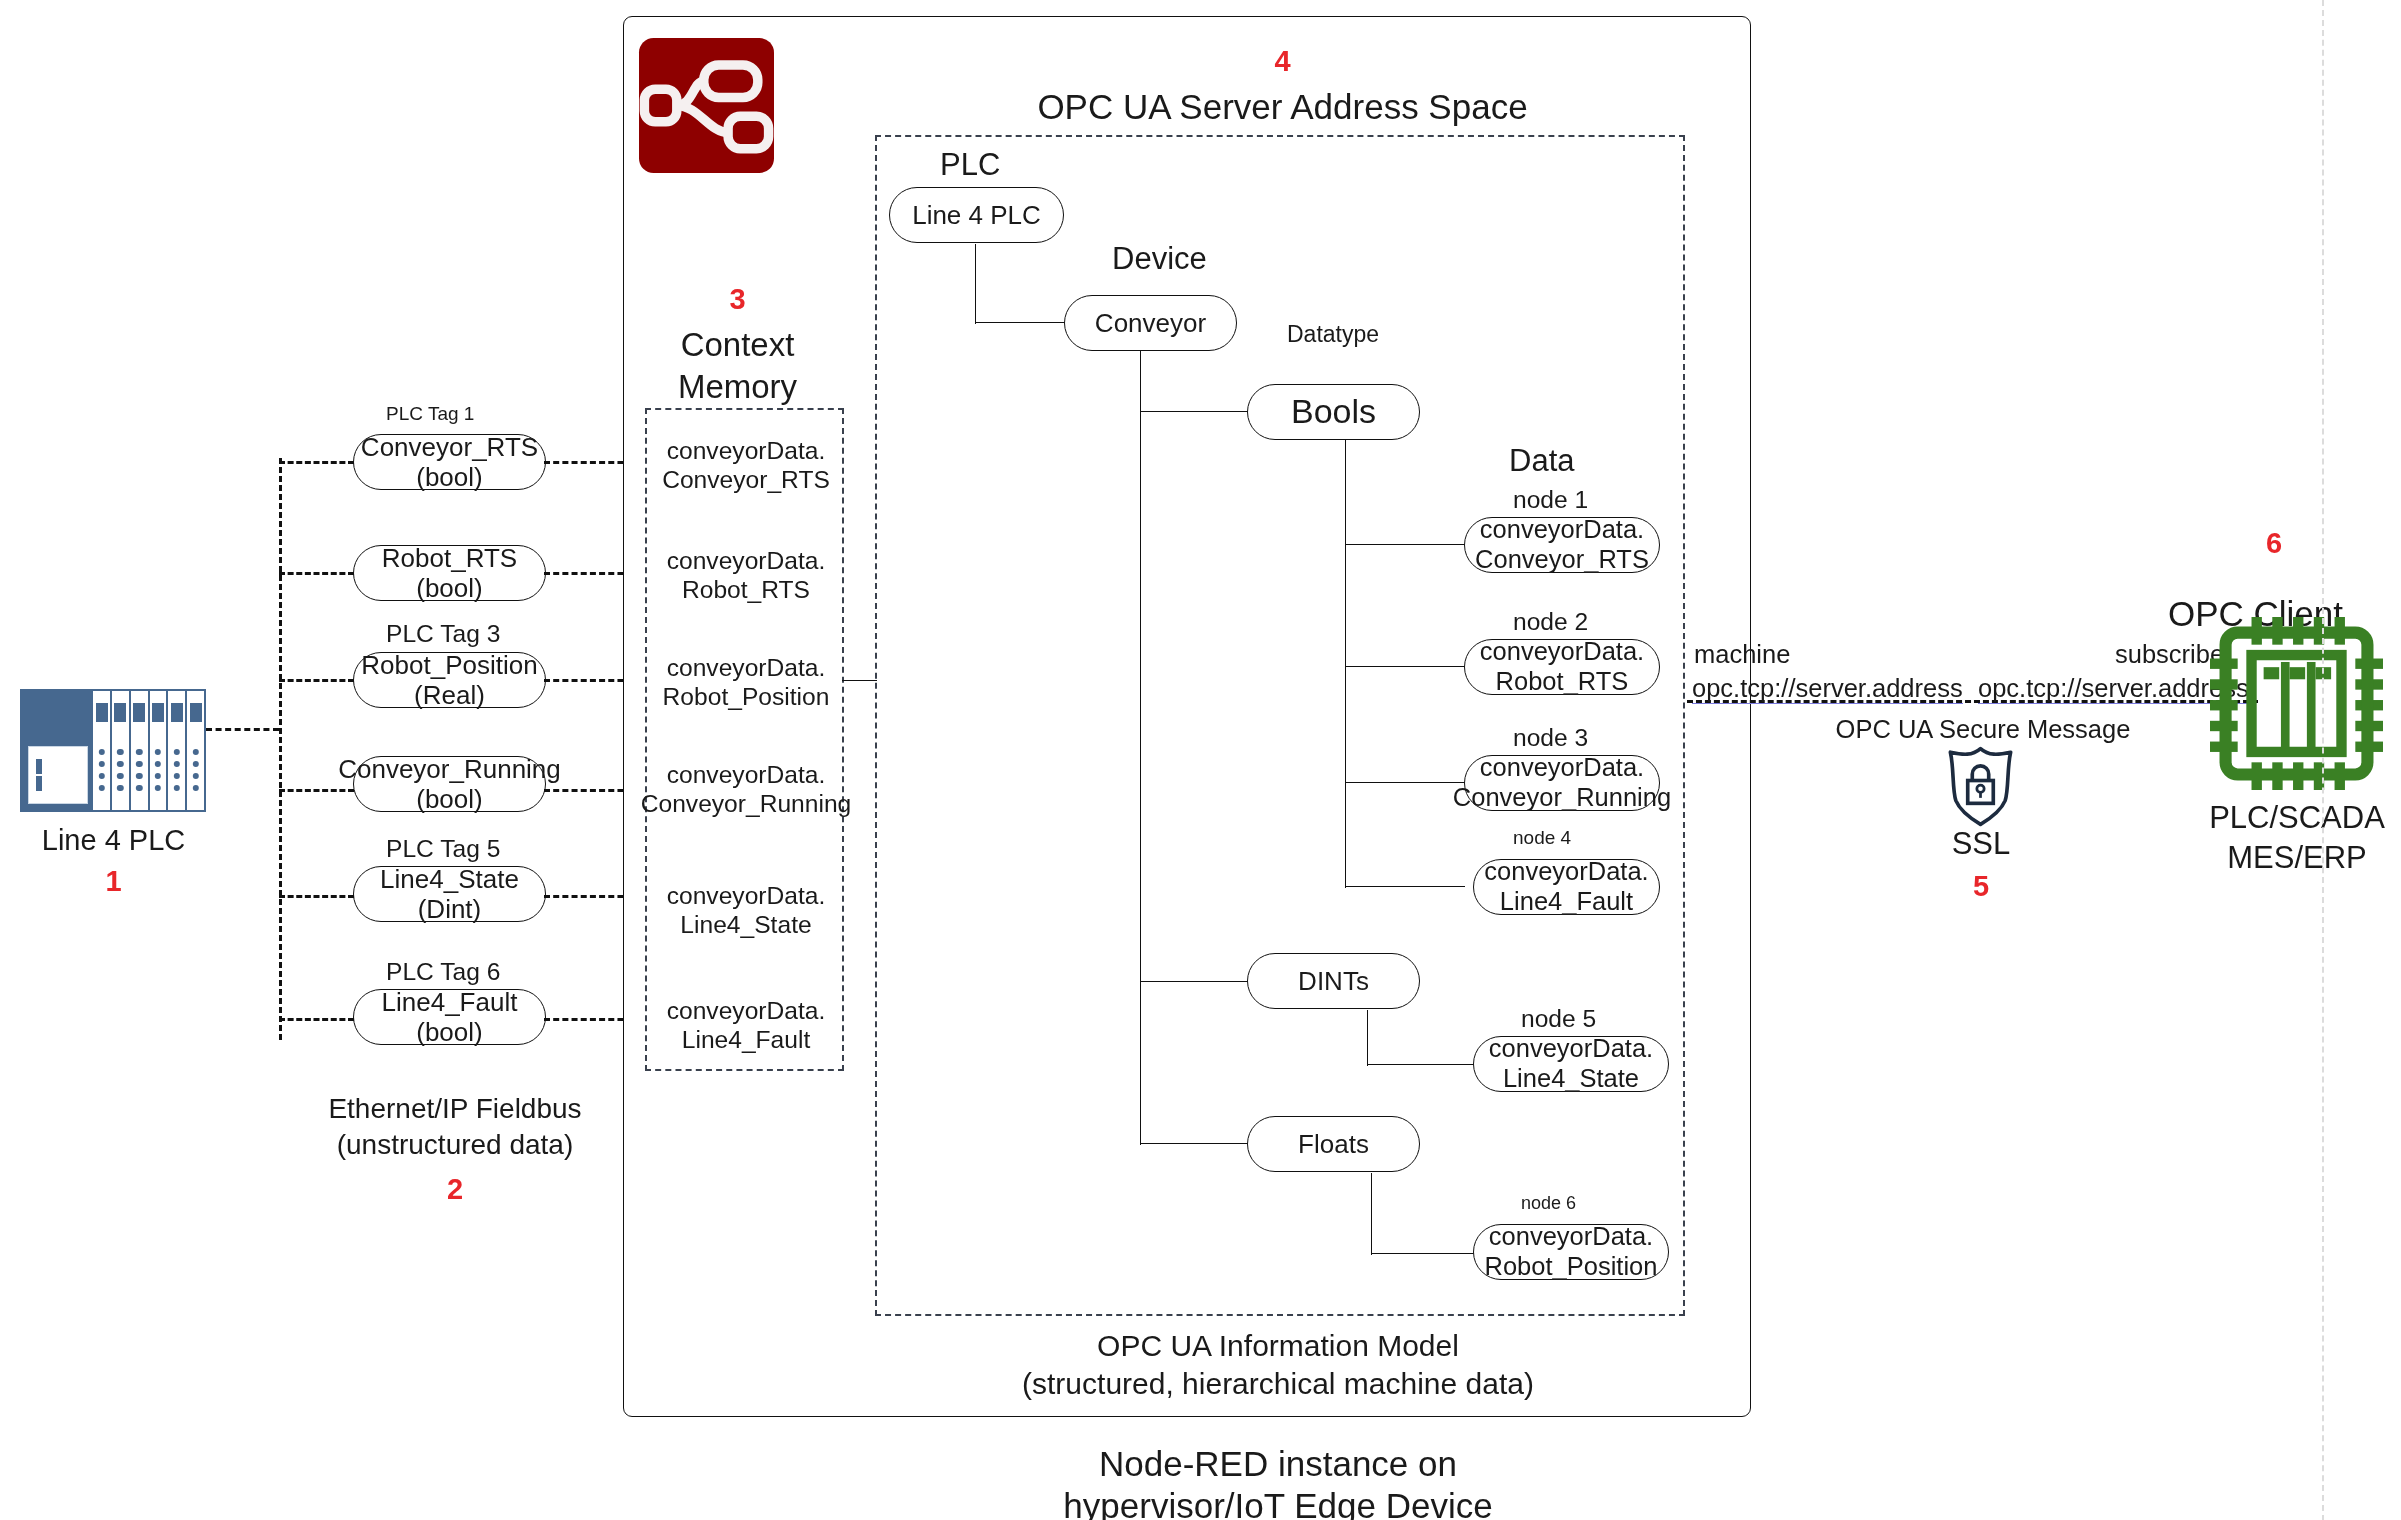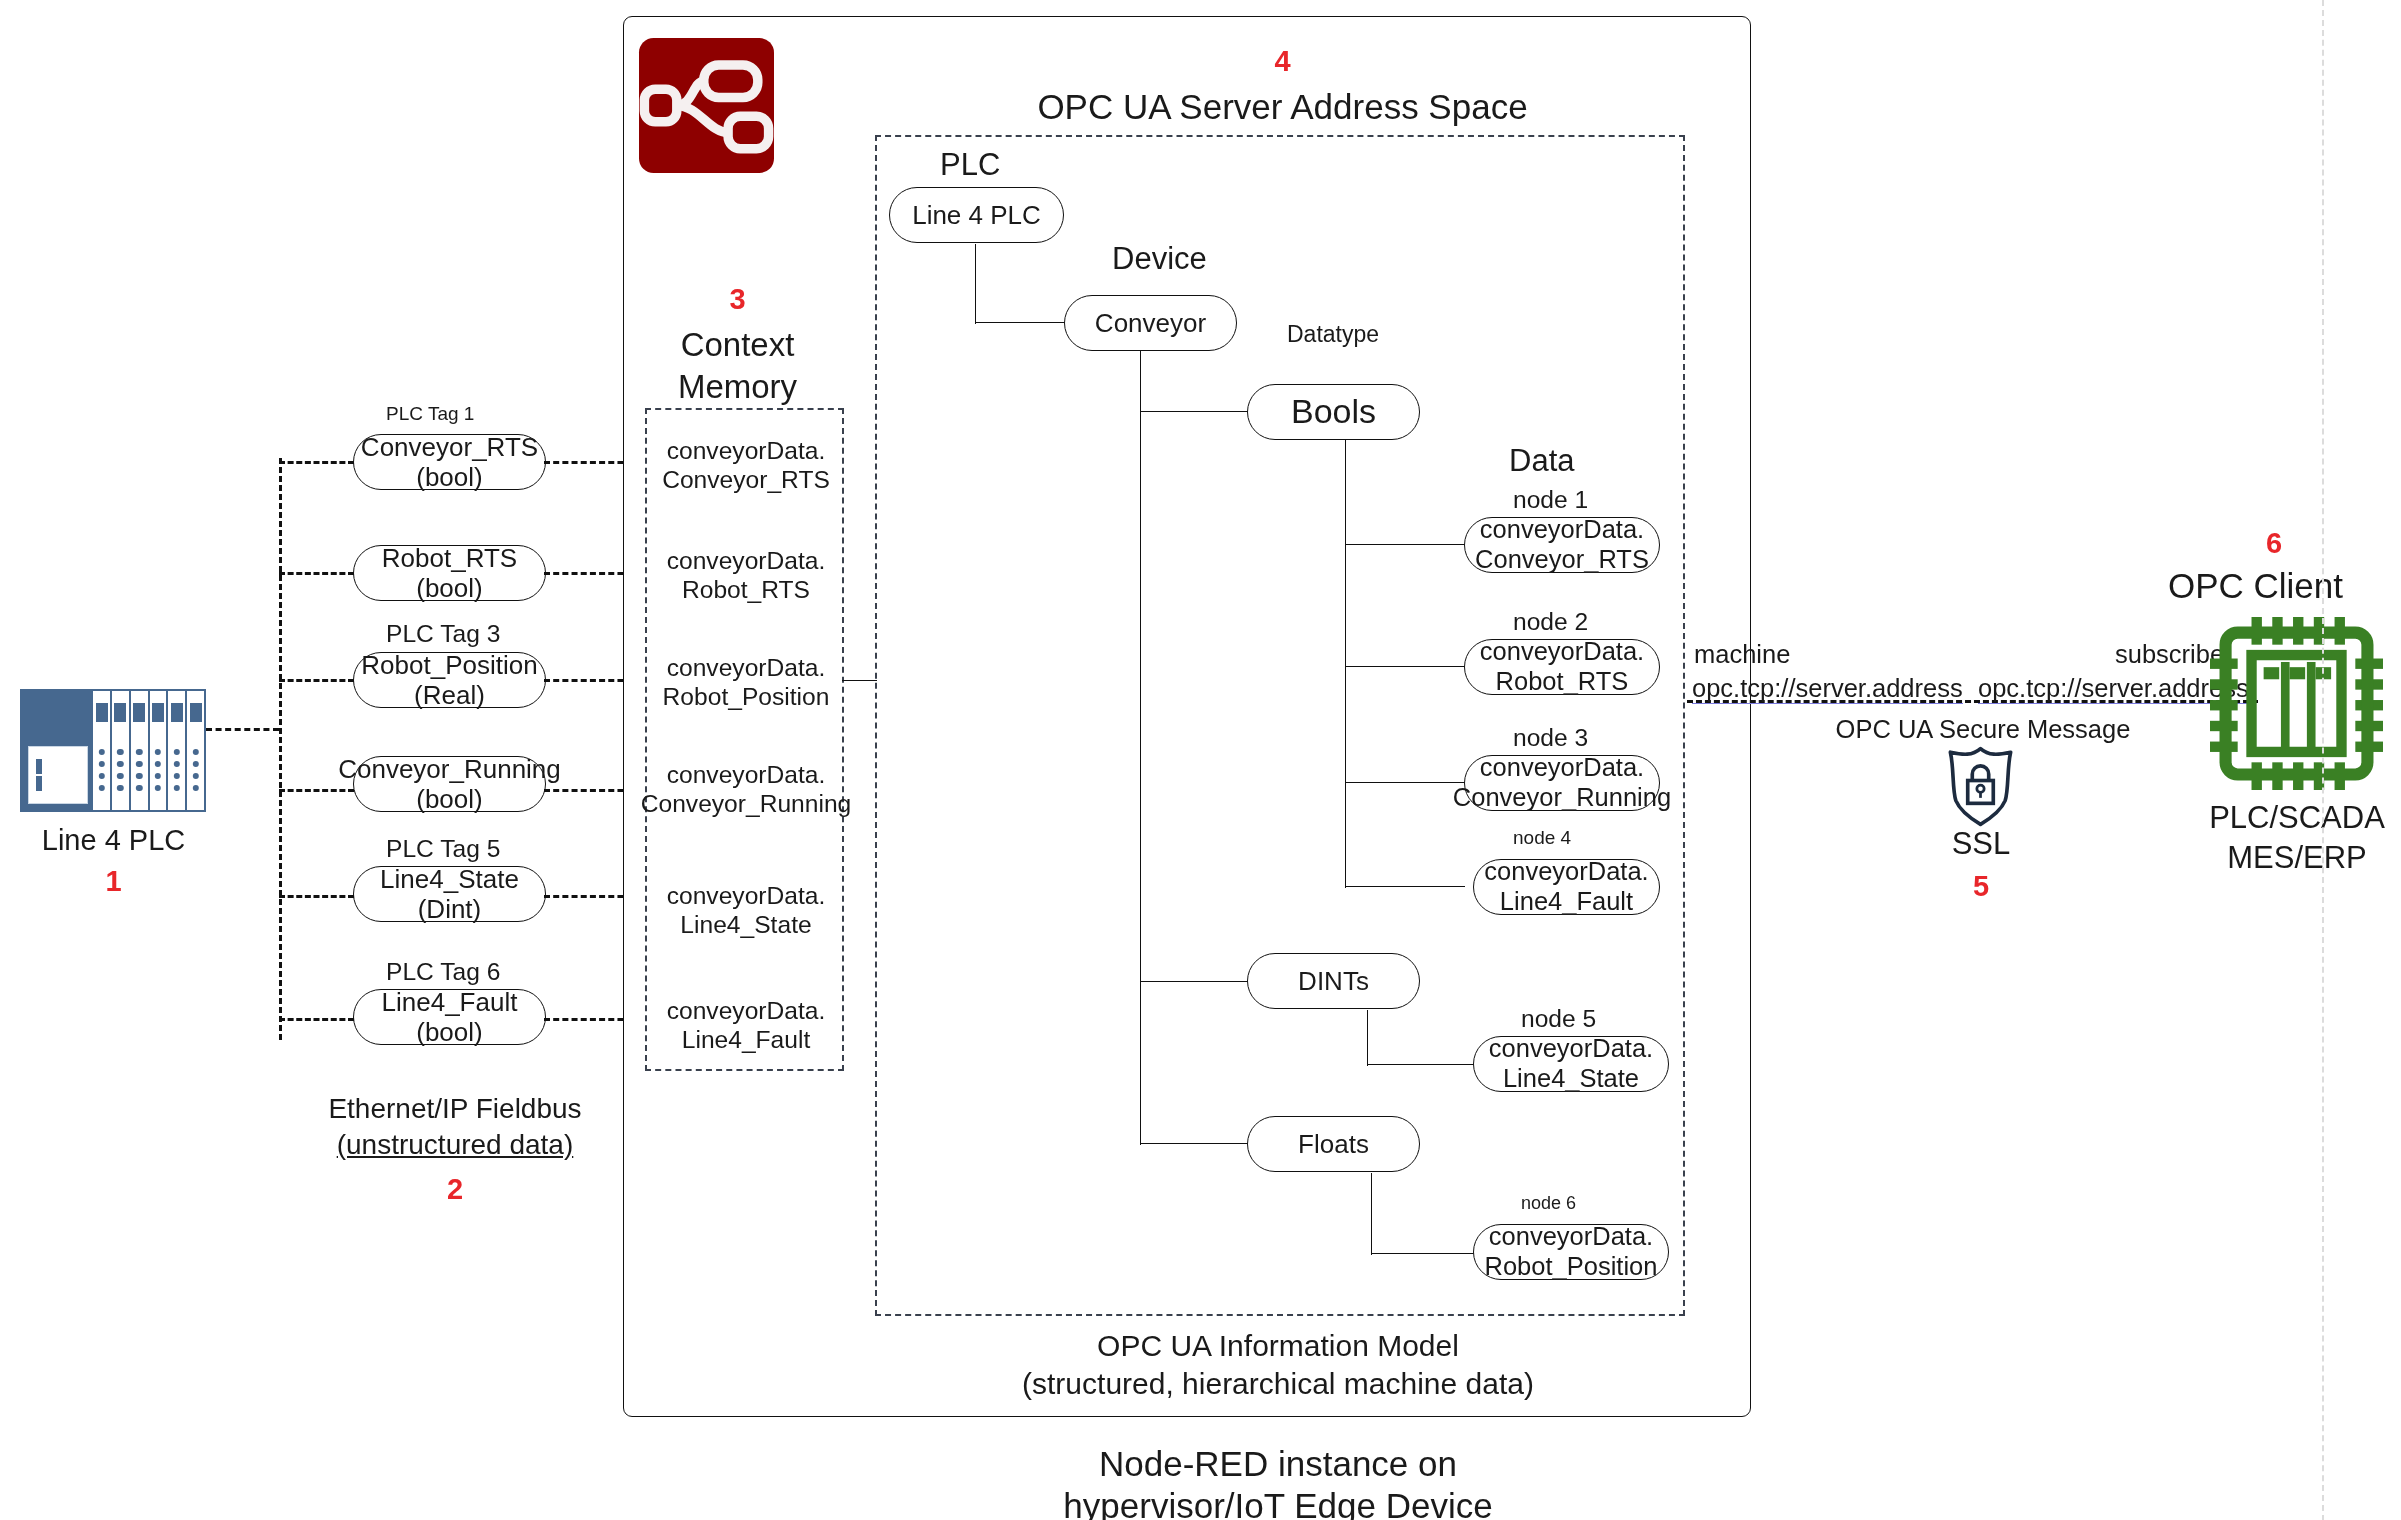--- a/index.html
+++ b/index.html
@@ -153,21 +153,21 @@
 <div class="hd" style="left:544px;top:895px;width:107px;"></div>
 
 <div class="t" style="left:386px;top:957px;font-size:24.6px;">PLC Tag 6</div>
 <div class="oval" style="left:353px;top:989px;width:193px;height:56px;font-size:26px;">
   <div><span>Line4_Fault</span><br><span>(bool)</span></div>
 </div>
 <div class="hd" style="left:279px;top:1018px;width:75px;"></div>
 <div class="hd" style="left:544px;top:1018px;width:107px;"></div>
 
 <div class="tw" style="left:273px;top:1092px;width:364px;font-size:28px;">Ethernet/IP Fieldbus</div>
-<div class="tw" style="left:273px;top:1128px;width:364px;font-size:28px;text-decoration:underline;">(unstructured data)</div>
+<div class="tw" style="left:273px;top:1128px;width:364px;font-size:28px;">(unstructured data)</div>
 <div class="tw num" style="left:273px;top:1172px;width:364px;font-size:29px;">2</div>
 
 <div class="solidbox" style="left:623px;top:16.4px;width:1128px;height:1401px;"></div>
 
 <div class="nrlogo" style="left:639px;top:38px;width:135px;height:135px;">
   <svg width="135" height="135" viewBox="0 0 100 100" aria-hidden="true">
     <g fill="none" stroke="#f5f0f0" stroke-width="7">
       <rect x="48" y="20" width="40" height="24" rx="11"></rect>
       <rect x="4" y="38" width="24" height="24" rx="8"></rect>
       <rect x="66" y="58" width="30" height="24" rx="9"></rect>
@@ -309,21 +309,21 @@
     <rect x="27" y="40" width="28" height="25" fill="none" stroke="#1d2b3f" stroke-width="4"></rect>
     <path d="M32 40 V 33 a 9 9 0 0 1 18 0 V 40" fill="none" stroke="#1d2b3f" stroke-width="4"></path>
     <circle cx="41" cy="49" r="4" fill="none" stroke="#1d2b3f" stroke-width="3"></circle>
     <path d="M41 52 v 7" stroke="#1d2b3f" stroke-width="3"></path>
   </svg>
 </div>
 <div class="tw" style="left:1883px;top:826px;width:196px;font-size:31px;">SSL</div>
 <div class="tw num" style="left:1883px;top:869px;width:196px;font-size:29px;">5</div>
 
 <div class="tw num" style="left:2165px;top:526px;width:218px;font-size:29px;">6</div>
-<div class="tw" style="left:2119px;top:565px;width:273px;font-size:35px;">OPC Client</div>
+<div class="tw" style="left:2119px;top:593px;width:273px;font-size:35px;">OPC Client</div>
 
 <div class="chip" style="left:2210px;top:617px;width:173px;height:173px;">
   <svg width="173" height="173" viewBox="0 0 100 100" aria-hidden="true">
     <g fill="#3a8024">
       <rect x="24" y="0" width="6" height="16"></rect>
         <rect x="36" y="0" width="6" height="16"></rect>
       <rect x="48" y="0" width="6" height="16"></rect>
         <rect x="60" y="0" width="6" height="16"></rect>
       <rect x="72" y="0" width="6" height="16"></rect>
       <rect x="24" y="84" width="6" height="16"></rect>

